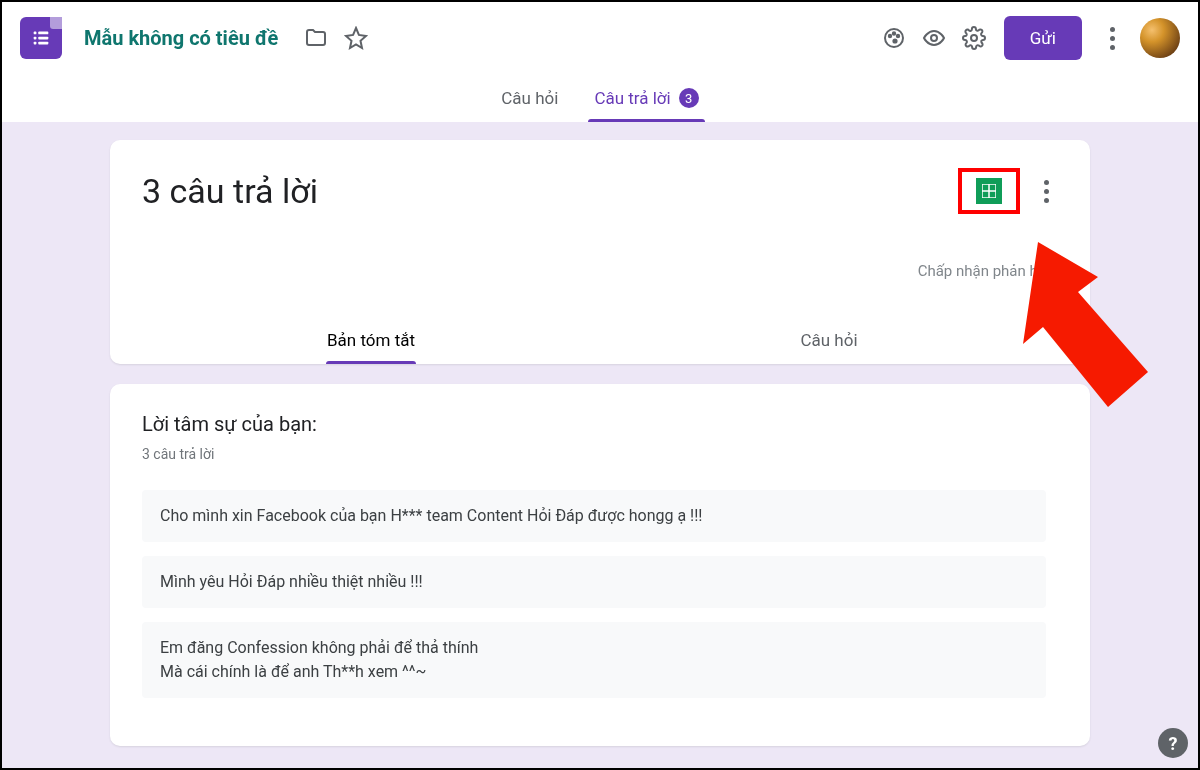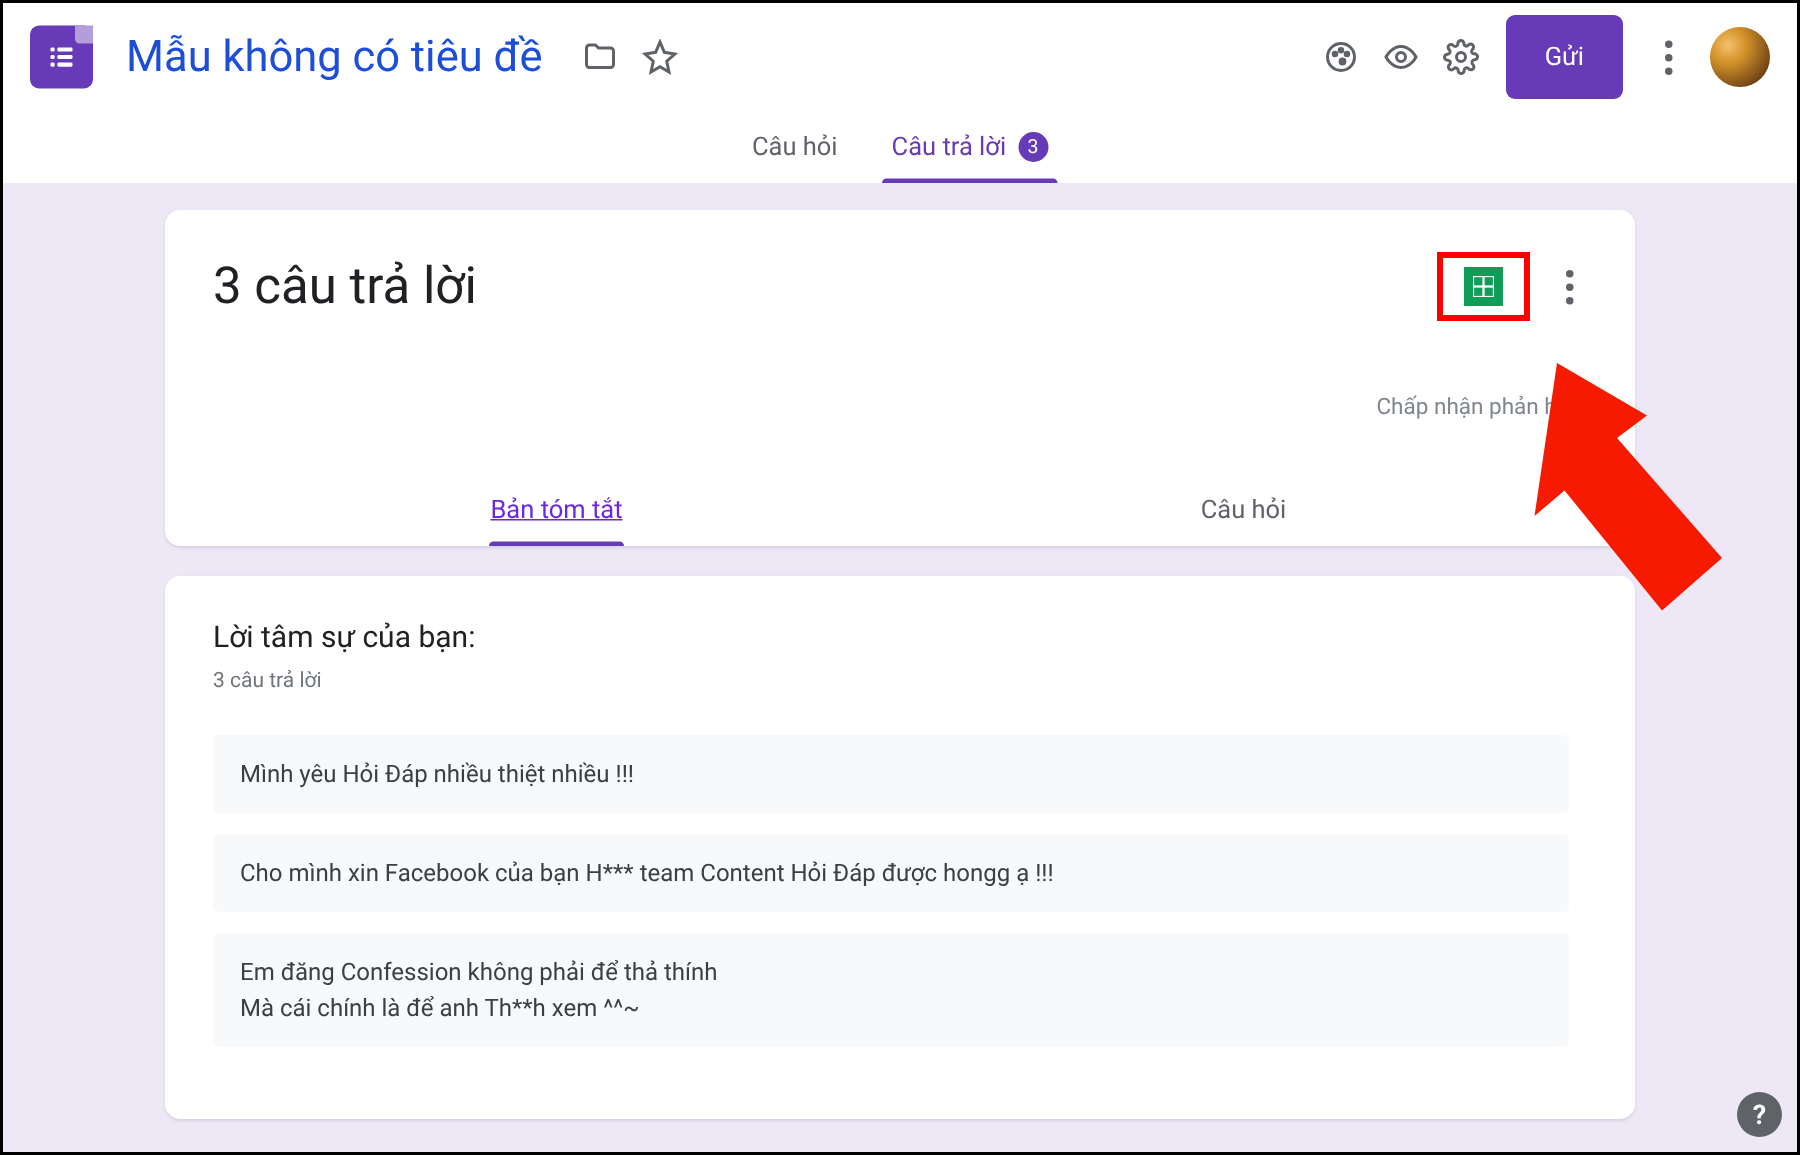--- a/index.html
+++ b/index.html
@@ -1,45 +1,45 @@
 <!DOCTYPE html>
 <html><head>
 <meta charset="utf-8">
 <style>
   * { box-sizing: border-box; margin: 0; padding: 0; font-family: "Google Sans", Roboto, Arial, sans-serif; }
   body { background: #fff; width: 1200px; height: 770px; border: 2px solid #000; position: relative; overflow: hidden; }
   .header { display: flex; align-items: center; height: 72px; padding: 0 18px; background: #fff; }
   .forms-icon { width: 42px; height: 42px; background: #673ab7; border-radius: 6px; display: flex; align-items: center; justify-content: center; margin-right: 22px; position: relative; }
   .forms-icon::before { content: ""; position: absolute; top: 0; right: 0; width: 12px; height: 12px; background: #b39ddb; border-bottom-left-radius: 3px; }
   .forms-icon svg { width: 22px; height: 22px; }
-  .form-title { font-size: 29px; color: #1d4ed8; margin-right: 18px; }
+  .form-title { font-size: 20px; color: #0f766e; margin-right: 18px; font-weight: bold; }
   .folder-btn, .star-btn, .hicon { width: 40px; height: 40px; display: flex; align-items: center; justify-content: center; border-radius: 50%; cursor: pointer; }
   .hicon svg { width: 24px; height: 24px; stroke: #5f6368; }
   .header-spacer { flex: 1; }
-  .send-btn { background: #673ab7; color: #fff; border: none; border-radius: 6px; padding: 0 26px; height: 56px; font-size: 17px; margin: 0 10px; cursor: pointer; text-align: center; }
+  .send-btn { background: #673ab7; color: #fff; border: none; border-radius: 6px; padding: 0 26px; height: 44px; font-size: 17px; margin: 0 10px; cursor: pointer; text-align: center; }
   .avatar { width: 40px; height: 40px; border-radius: 50%; background: radial-gradient(circle at 30% 30%, #f5c06e 0%, #d4932a 30%, #6a3e14 80%); margin-left: 8px; }
   .tabs-header { display: flex; justify-content: center; align-items: center; height: 48px; background: #fff; border-bottom: none; }
   .tab-h { padding: 0 18px; height: 100%; display: flex; align-items: center; font-size: 17px; color: #5f6368; cursor: pointer; position: relative; }
   .tab-h.active { color: #673ab7; }
   .tab-h.active::after { content: ""; position: absolute; bottom: 0; left: 12px; right: 12px; height: 3px; background: #673ab7; border-radius: 3px 3px 0 0; }
   .badge { background: #673ab7; color: #fff; border-radius: 10px; min-width: 20px; height: 20px; display: inline-flex; align-items: center; justify-content: center; font-size: 13px; margin-left: 8px; padding: 0 4px; }
   .workspace { background: #ede7f6; padding: 18px 0 40px 0; min-height: calc(100% - 120px); }
   .card { background: #fff; border-radius: 10px; margin: 0 auto 20px auto; width: 980px; padding: 28px 32px 0 32px; box-shadow: 0 1px 2px rgba(60,64,67,.12); position: relative; }
   .resp-head { display: flex; align-items: center; justify-content: space-between; }
   .resp-title { font-size: 34px; color: #202124; font-weight: 400; }
   .resp-actions { display: flex; align-items: center; gap: 14px; }
   .red-highlight { border: 4px solid #f00; padding: 6px 14px; display: flex; align-items: center; justify-content: center; }
   .sheets-icon { width: 26px; height: 26px; background: #0f9d58; display: flex; align-items: center; justify-content: center; }
   .sheets-grid { width: 14px; height: 14px; }
   .kebab { width: 24px; display: flex; flex-direction: column; align-items: center; gap: 4px; cursor: pointer; }
   .kebab span { width: 5px; height: 5px; background: #5f6368; border-radius: 50%; }
   .accept-row { text-align: right; margin-top: 48px; padding-right: 8px; font-size: 15px; color: #80868b; }
   .inner-tabs { display: flex; margin-top: 36px; }
   .inner-tab { flex: 1; text-align: center; padding: 14px 0; font-size: 17px; color: #5f6368; cursor: pointer; position: relative; }
-  .inner-tab.active { color: #6d28d9; text-decoration: underline; }
+  .inner-tab.active { color: #000000; }
   .inner-tab.active::after { content: ""; position: absolute; bottom: 0; left: 50%; transform: translateX(-50%); width: 90px; height: 3px; background: #673ab7; border-radius: 3px 3px 0 0; }
   .card2 { background: #fff; border-radius: 10px; margin: 0 auto; width: 980px; padding: 28px 44px 34px 32px; box-shadow: 0 1px 2px rgba(60,64,67,.12); }
   .question-title { font-size: 20px; color: #202124; margin-bottom: 10px; }
   .resp-count { font-size: 14px; color: #70757a; margin-bottom: 28px; }
   .answer { background: #f8f9fa; padding: 14px 18px; margin-bottom: 14px; font-size: 16px; color: #3c4043; border-radius: 4px; line-height: 1.5; white-space: pre-line; }
   .red-arrow { position: absolute; top: 230px; right: 40px; pointer-events: none; }
   .help-btn { position: absolute; bottom: 10px; right: 10px; width: 30px; height: 30px; border-radius: 50%; background: #5f6368; color: #fff; display: flex; align-items: center; justify-content: center; font-size: 18px; font-weight: bold; cursor: pointer; }
 </style>
 </head>
 <body>
@@ -132,22 +132,22 @@
     <div class="accept-row">Chấp nhận phản hồi</div>
     <div class="inner-tabs">
       <div class="inner-tab active">Bản tóm tắt</div>
       <div class="inner-tab">Câu hỏi</div>
     </div>
   </div>
 
   <div class="card2">
     <div class="question-title">Lời tâm sự của bạn:</div>
     <div class="resp-count">3 câu trả lời</div>
+    <div class="answer">Cho mình xin Facebook của bạn H*** team Content Hỏi Đáp được hongg ạ !!!</div>
     <div class="answer">Mình yêu Hỏi Đáp nhiều thiệt nhiều !!!</div>
-    <div class="answer">Cho mình xin Facebook của bạn H*** team Content Hỏi Đáp được hongg ạ !!!</div>
     <div class="answer">Em đăng Confession không phải để thả thính
 Mà cái chính là để anh Th**h xem ^^~</div>
   </div>
 
 </div>
 
 <svg class="red-arrow" width="170" height="190" viewBox="0 0 170 190">
   <polygon points="50,10 110,45 90,60 160,140 120,175 55,95 35,112" fill="#f61a00"></polygon>
 </svg>
 

